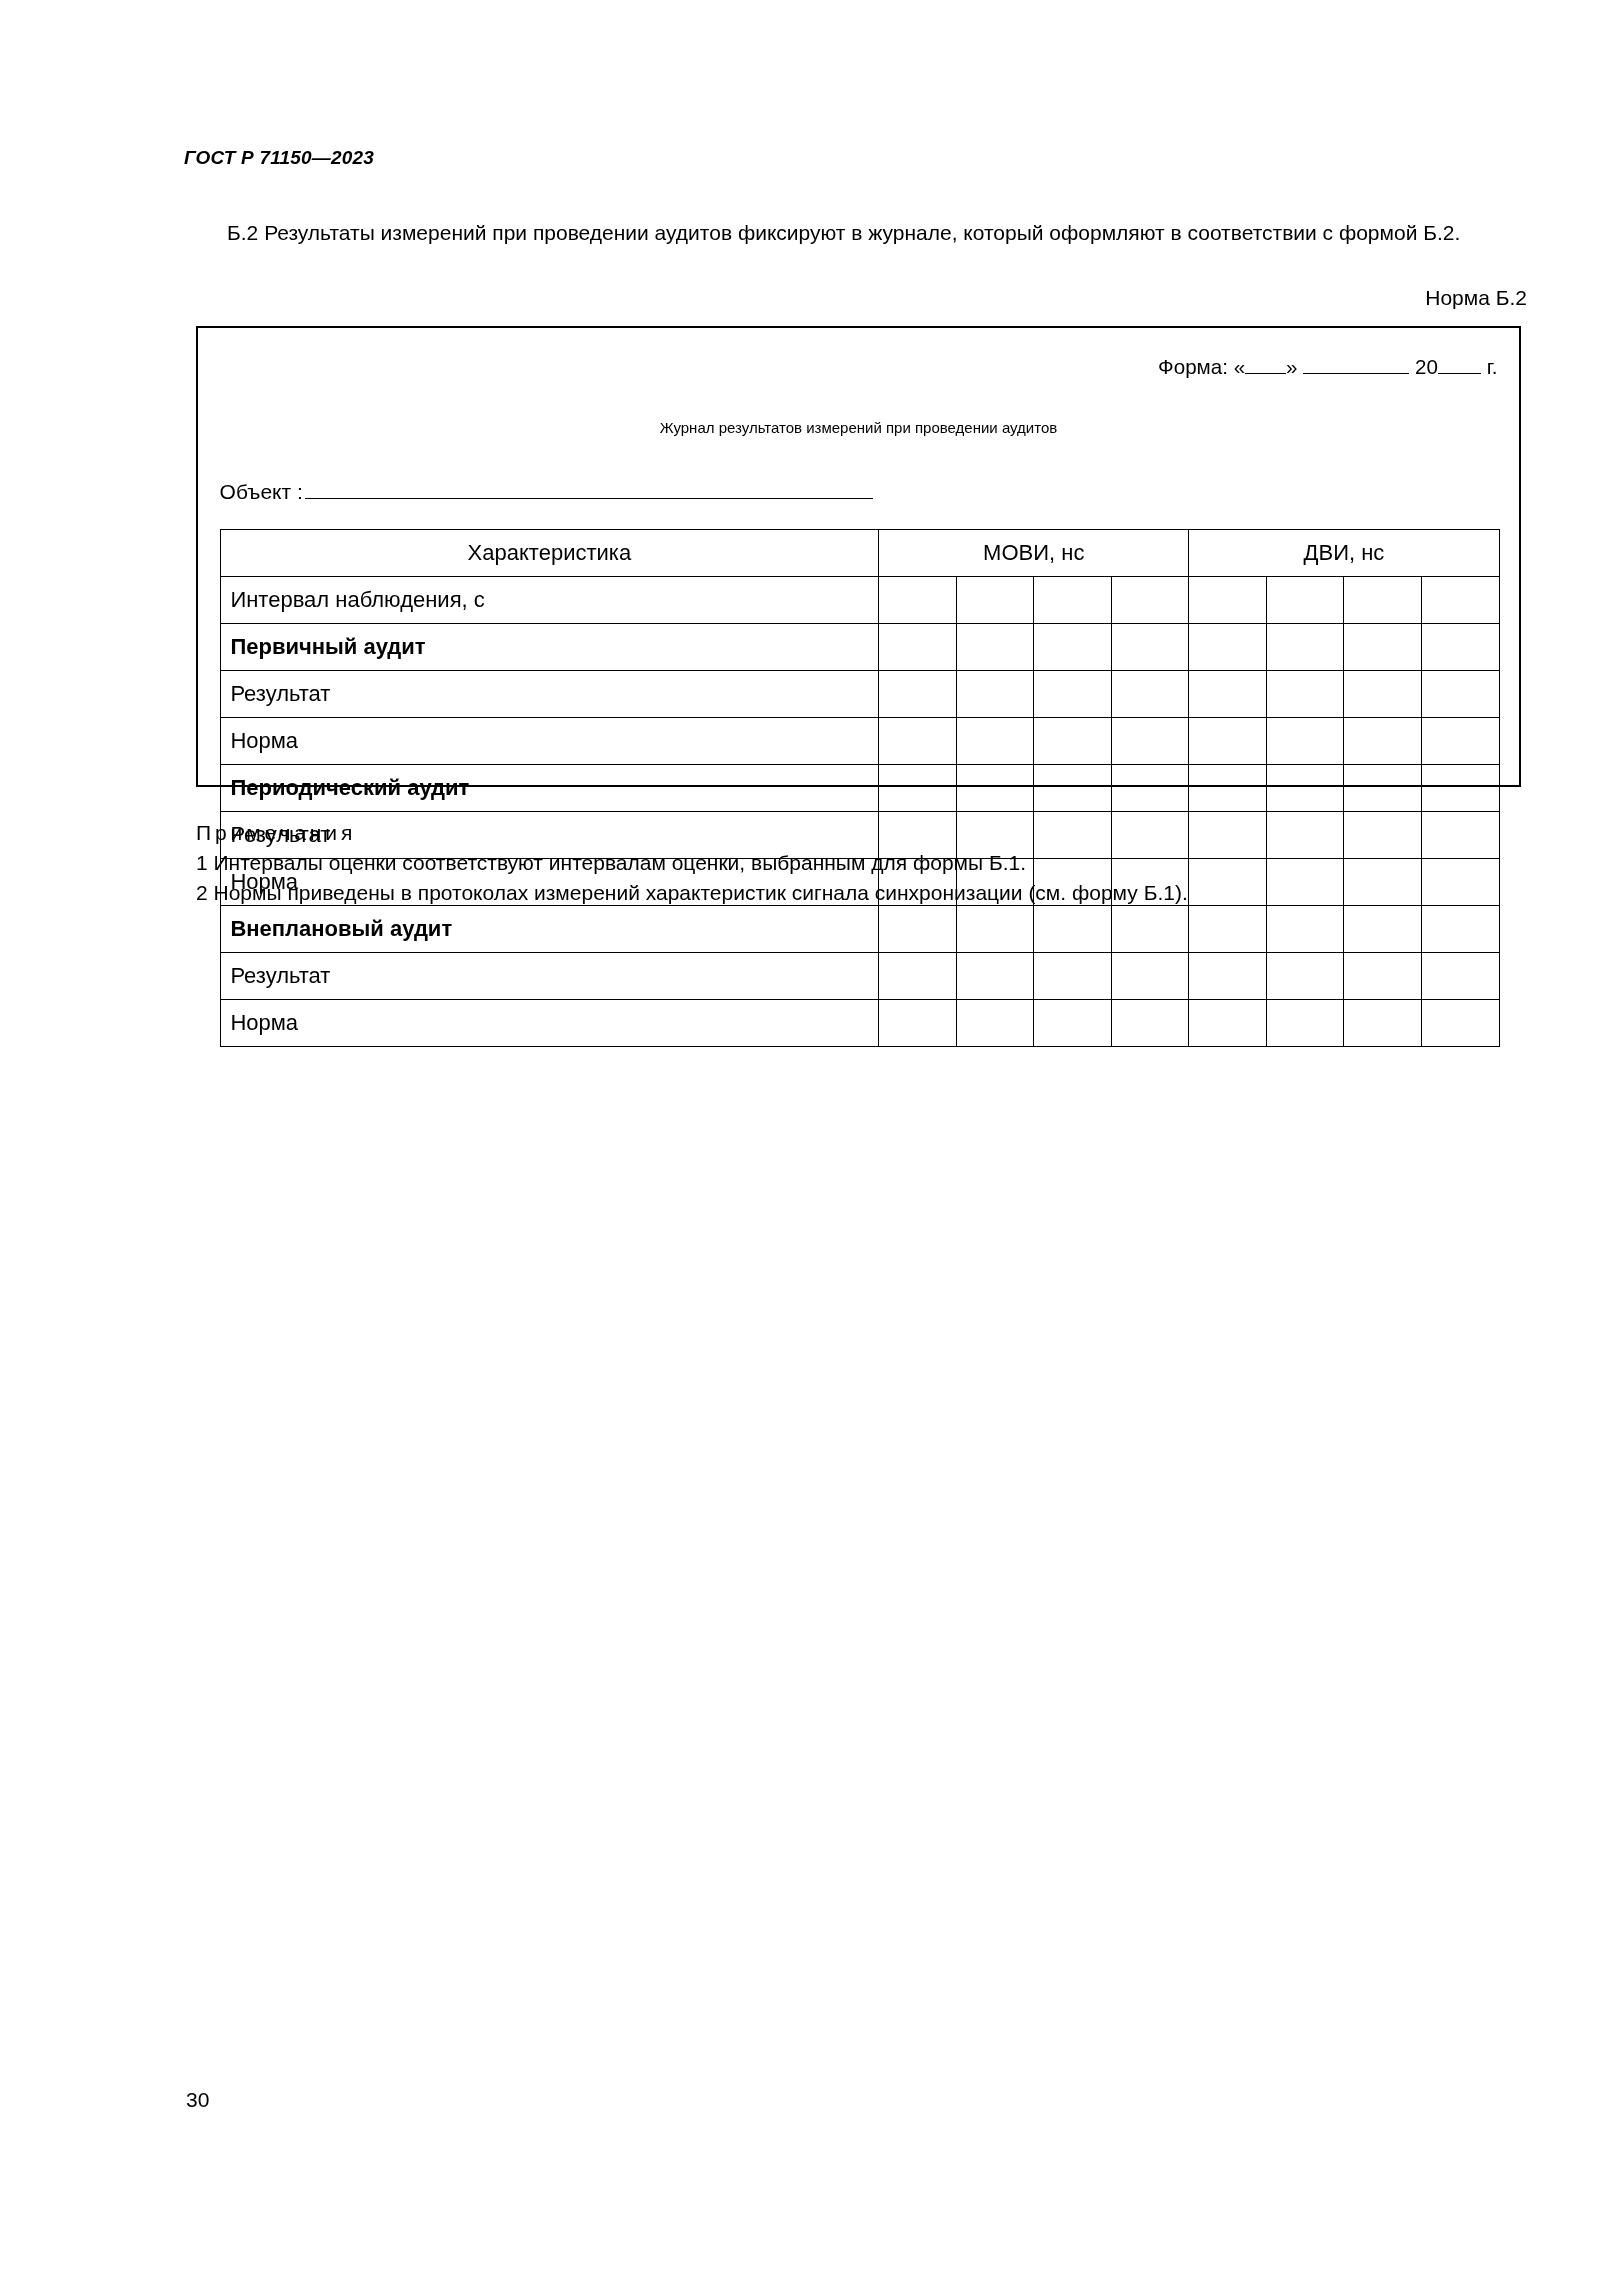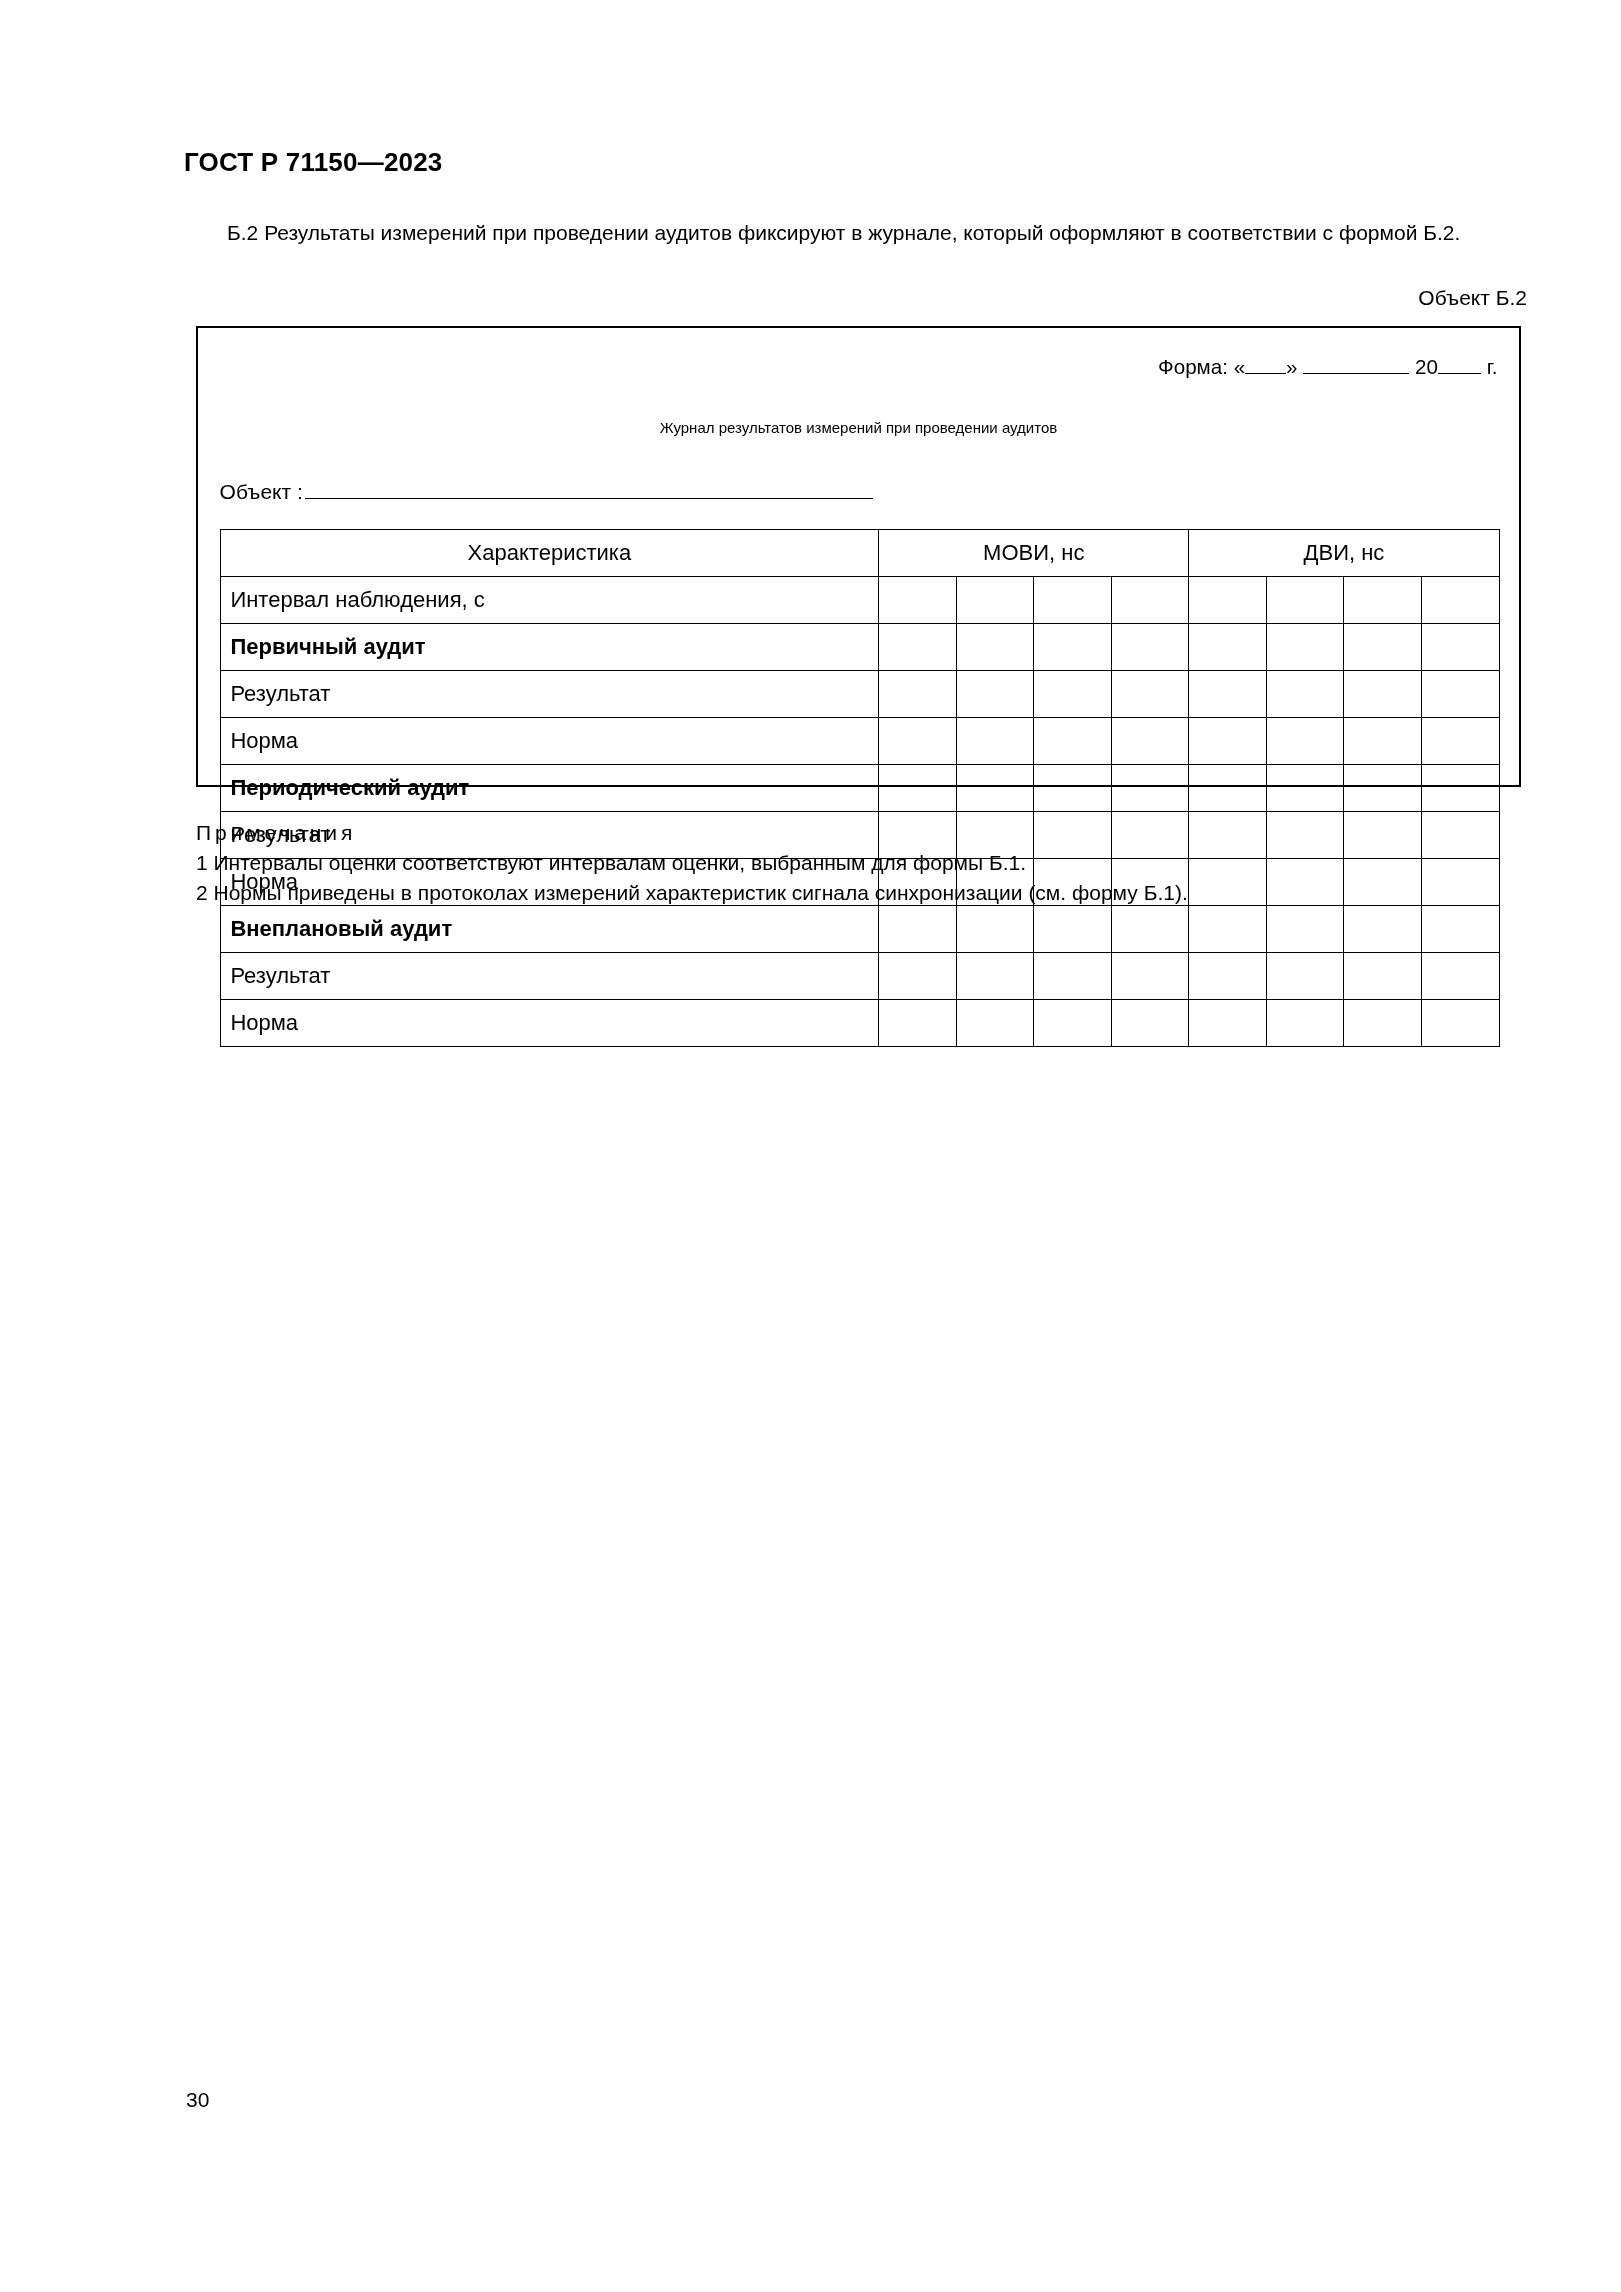--- a/index.html
+++ b/index.html
@@ -19,23 +19,24 @@
     position: absolute;
     left: 0; top: 0;
     width: 1621px;
     height: 2293px;
     overflow: hidden;
   }
   .header-title {
     position: absolute;
     left: 184px;
     top: 147px;
-    font-size: 26px;
+    font-size: 19px;
     font-weight: bold;
     letter-spacing: 0.2px;
+    font-style: italic;
   }
   .intro {
     position: absolute;
     left: 184px;
     top: 218px;
     width: 1343px;
     font-size: 21px;
     line-height: 30px;
     text-align: justify;
   }
@@ -149,21 +150,21 @@
 </style>
 </head>
 <body>
 
 <div class="page">
 
   <div class="header-title">ГОСТ Р 71150—2023</div>
 
   <div class="intro"><span class="indent"></span><span>Б.2 Результаты измерений при проведении аудитов фиксируют в журнале, который оформляют в соответствии с формой Б.2.</span></div>
 
-  <div class="form-label">Объект Б.2</div>
+  <div class="form-label">Норма Б.2</div>
 
   <div class="form-box">
 
     <div class="date-line">
       <span>Форма: «</span><span class="ul-s u1"></span><span>»</span> <span class="ul-s u2"></span> <span>20</span><span class="ul-s u3"></span> <span>г.</span>
     </div>
 
     <div class="journal-title">Журнал результатов измерений при проведении аудитов</div>
 
     <div class="object-row">

